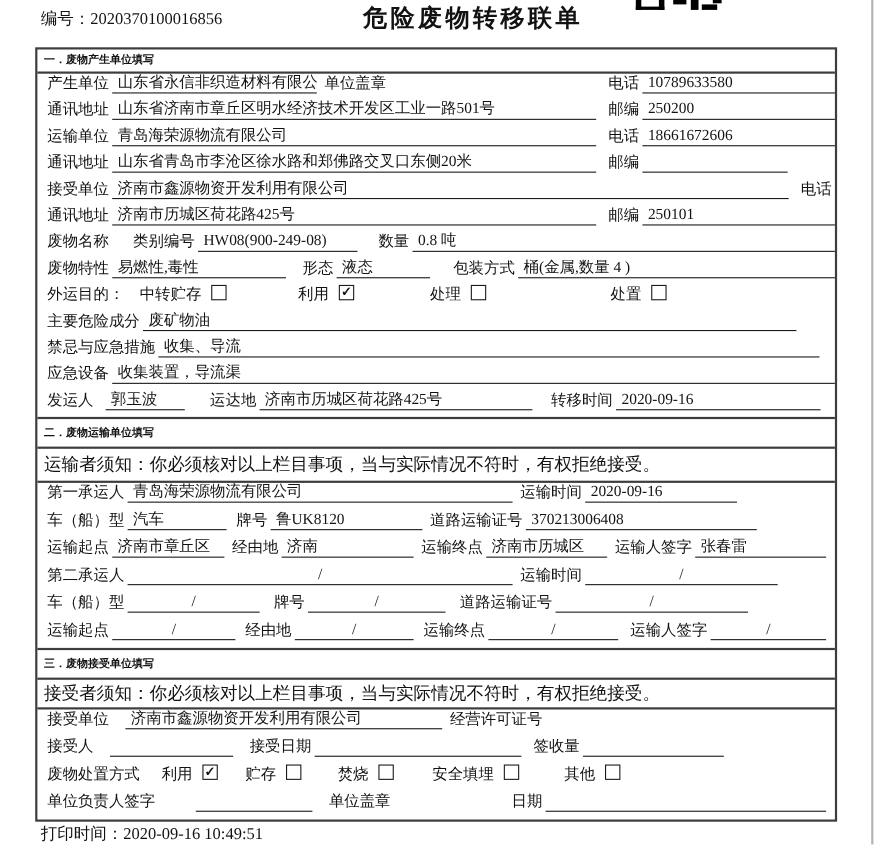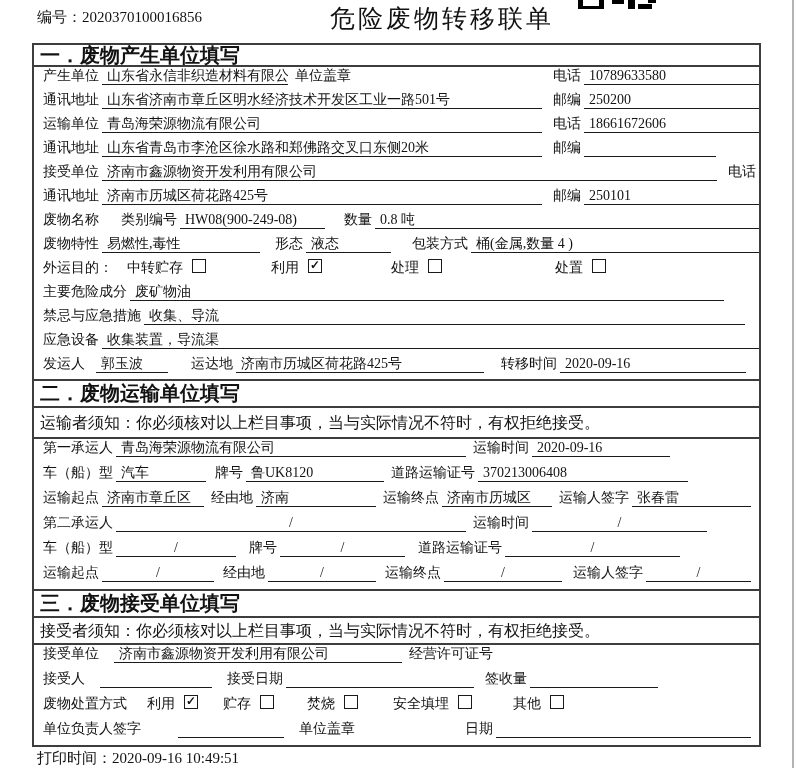--- a/index.html
+++ b/index.html
@@ -1,24 +1,24 @@
 <!DOCTYPE html>
 <html><head>
 <meta charset="utf-8">
 <style>
   html,body{margin:0;padding:0;background:#fff;}
   .page{position:relative;width:796px;height:768px;background:#ffffff;overflow:hidden;
         font-family:"Liberation Serif","DejaVu Serif",serif;color:#121212;}
   .serial{position:absolute;left:37px;top:8px;font-size:15px;white-space:nowrap;}
-  .doc-title{position:absolute;left:330px;top:2px;font-size:25px;font-weight:normal;letter-spacing:3px;white-space:nowrap;}
+  .doc-title{position:absolute;left:330px;top:2px;font-size:22px;font-weight:bold;letter-spacing:3px;white-space:nowrap;}
   .qr{position:absolute;left:578px;top:0;width:82px;height:10px;}
   .qr div{position:absolute;background:#000;}
   .edge-line{position:absolute;right:2px;top:0;width:2px;height:768px;background:#b3b3b3;}
   .form{position:absolute;left:32px;top:43px;width:725px;border:2px solid #3d3d3d;box-sizing:content-box;background:#fff;}
-  .sec-h{height:20px;line-height:20px;font-weight:bold;font-size:20px;padding-left:6px;border-bottom:2px solid #3d3d3d;}
+  .sec-h{height:20px;line-height:20px;font-weight:bold;font-size:10px;padding-left:6px;border-bottom:2px solid #3d3d3d;}
   .sec-h.mid{height:25px;line-height:25px;border-top:2px solid #3d3d3d;}
   .notice{height:29px;line-height:29px;font-size:16px;padding-left:6px;border-bottom:2px solid #3d3d3d;white-space:nowrap;}
   .notice.short{height:25px;line-height:25px;}
   .row{display:flex;align-items:flex-start;height:24px;padding:0 0 3px 6px;font-size:14px;box-sizing:border-box;}
   .row.h25{height:25px;}
   .lbl{white-space:nowrap;padding:0 3px;flex-shrink:0;}
   .val{border-bottom:1px solid #1a1a1a;white-space:nowrap;padding:0 5px;box-sizing:border-box;
        flex-shrink:0;overflow:hidden;height:18px;line-height:18px;}
   .fill{flex:1 1 auto;}
   .ctr{text-align:center;padding:0;}

